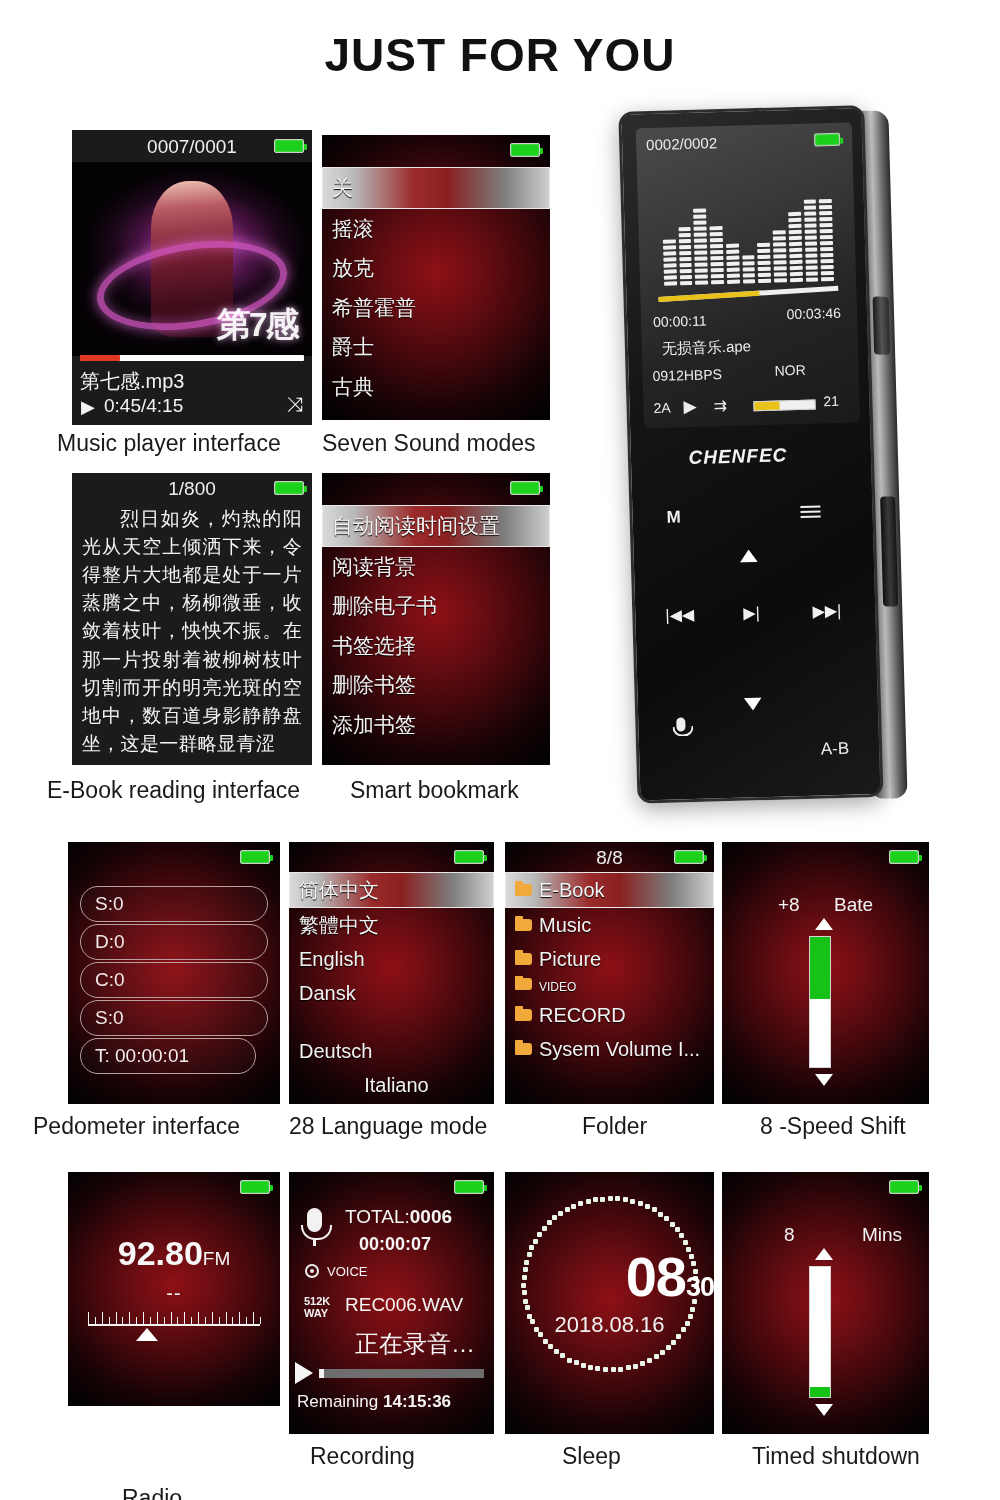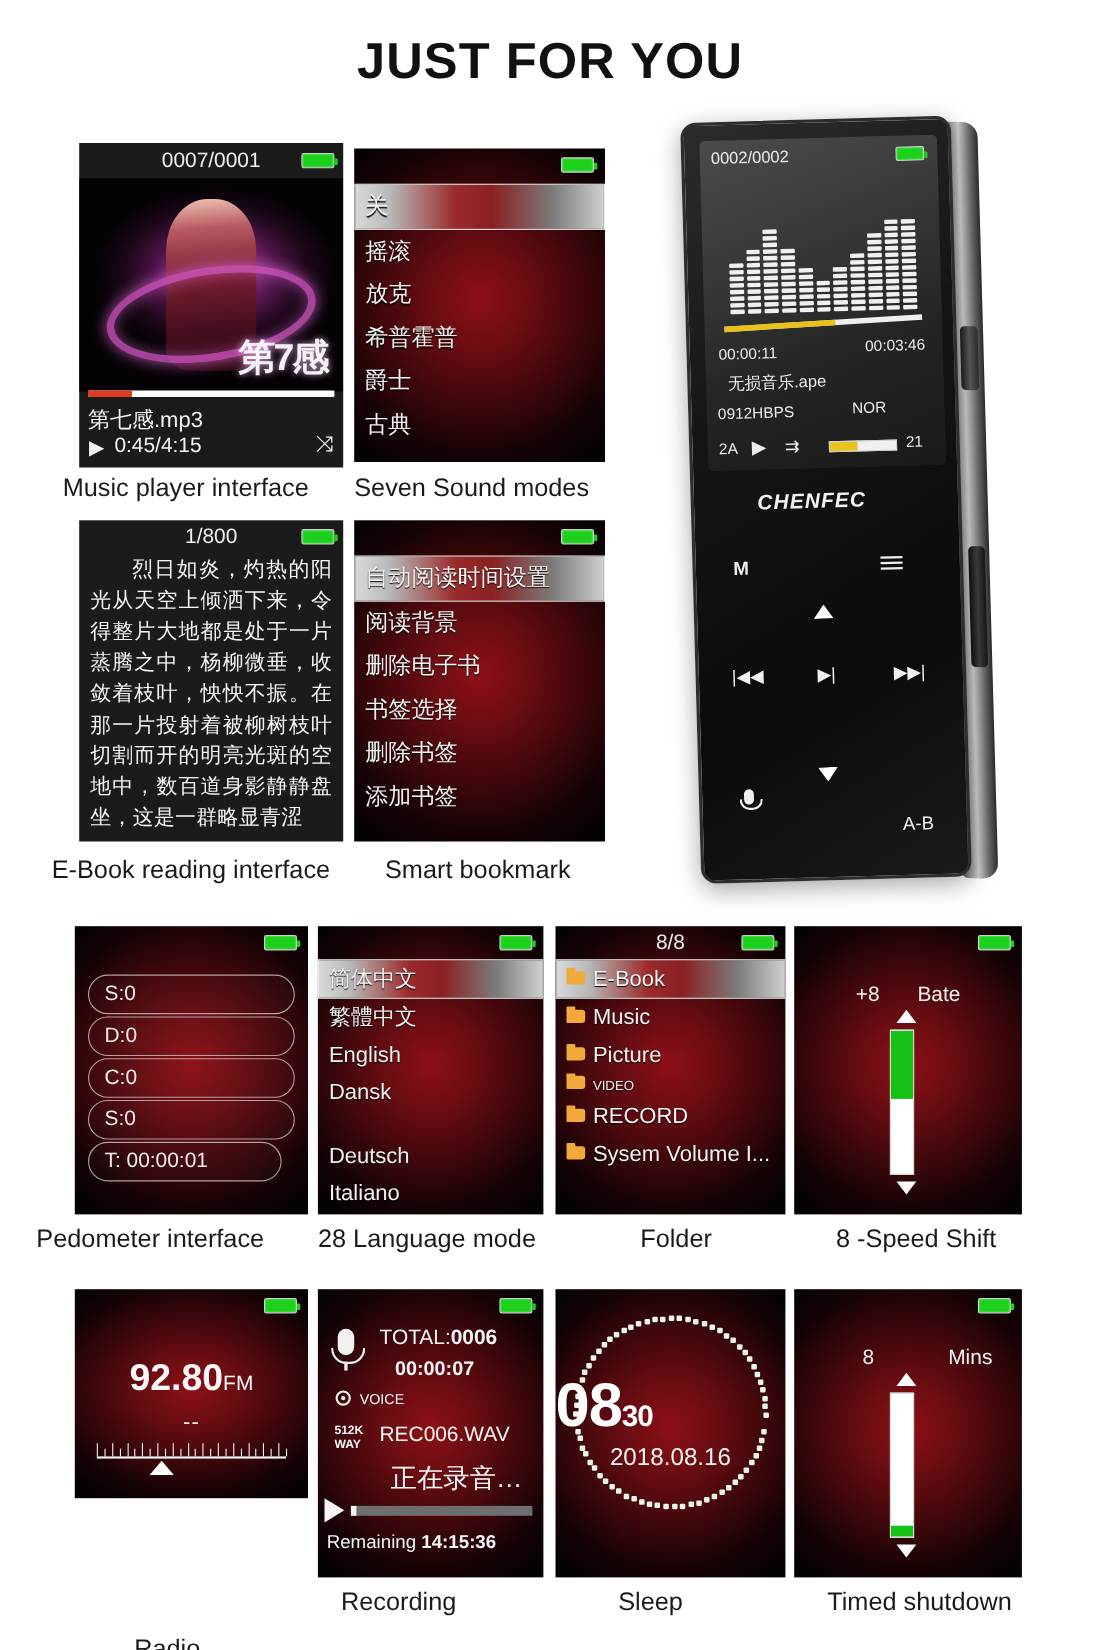--- a/index.html
+++ b/index.html
@@ -693,21 +693,21 @@
   <div class="cap" style="left:33px; top:1113px;">Pedometer interface</div>
 
   <div class="screen scr-red" style="left:289px; top:842px; width:205px; height:262px;">
     <div class="battery" style="right:10px; top:8px;"></div>
     <div class="menu-list" style="top:30px;">
       <div class="menu-item sel" style="font-size:20px; padding-top:2px; padding-bottom:2px;">简体中文</div>
       <div class="menu-item" style="font-size:20px; padding-top:2px; padding-bottom:2px;">繁體中文</div>
       <div class="menu-item" style="font-size:20px; padding-top:2px; padding-bottom:2px;">English</div>
       <div class="menu-item" style="font-size:20px; padding-top:2px; padding-bottom:2px;">Dansk</div>
       <div class="menu-item" style="font-size:20px; padding-top:2px; padding-bottom:2px;margin-top:24px;">Deutsch</div>
-      <div class="menu-item" style="font-size:20px; padding-top:2px; padding-bottom:2px;">Italiano</div>
+      <div class="menu-item" style="font-size:20px; padding-top:2px; padding-bottom:2px;text-align:center;">Italiano</div>
     </div>
   </div>
   <div class="cap" style="left:289px; top:1113px;">28 Language mode</div>
 
   <div class="screen scr-red" style="left:505px; top:842px; width:209px; height:262px;">
     <div class="hdr-count" style="top:5px;">8/8</div>
     <div class="battery" style="right:10px; top:8px;"></div>
     <div class="menu-list" style="top:30px;">
       <div class="menu-item sel" style="font-size:20px; padding-top:2px; padding-bottom:2px;">
         <span class="folder-ico"></span><span>E-Book</span>
@@ -736,21 +736,21 @@
     <div class="slider-label" style="left:56px; top:52px;">+8</div>
     <div class="slider-label" style="left:112px; top:52px;">Bate</div>
     <div class="tri-up" style="left:93px; top:76px;"></div>
     <div class="vbar" style="left:87px; top:94px; width:22px; height:132px; display:flex; flex-direction:column;">
       <i style="height:48%"></i>
     </div>
     <div class="tri-dn" style="left:93px; top:232px;"></div>
   </div>
   <div class="cap" style="left:760px; top:1113px;">8 -Speed Shift</div>
 
-  <div class="screen scr-red" style="left:68px; top:1172px; width:212px; height:190px;">
+  <div class="screen scr-red" style="left:68px; top:1172px; width:212px; height:234px;">
     <div class="battery" style="right:10px; top:8px;"></div>
     <div class="fm-freq" style="left:0; right:0; top:62px; text-align:center;">
       <span>92.80</span><span class="fm-unit">FM</span>
     </div>
     <div class="fm-dash" style="left:0; right:0; top:110px; text-align:center;">--</div>
     <div class="fm-scale" style="left:20px; right:20px; top:140px;">
       <i style="left:0%;height:12px"></i>
         <i style="left:4%;height:7px"></i>
         <i style="left:8%;height:12px"></i>
         <i style="left:12%;height:7px"></i>
@@ -873,21 +873,21 @@
         <i style="left:2.9px; top:87.1px"></i>
         <i style="left:4.3px; top:71.8px"></i>
       <i style="left:8.0px; top:56.9px"></i>
         <i style="left:14.4px; top:43.0px"></i>
         <i style="left:23.1px; top:30.4px"></i>
       <i style="left:33.9px; top:19.6px"></i>
         <i style="left:46.1px; top:11.2px"></i>
         <i style="left:59.8px; top:5.2px"></i>
       <i style="left:74.2px; top:1.7px"></i>
     </div>
-    <div class="sleep-time" style="left:0; right:0; top:72px; text-align:left;">
+    <div class="sleep-time" style="left:0; right:0; top:72px; text-align:right;">
       <span>08</span><span class="sleep-min">30</span>
     </div>
     <div class="sleep-date" style="left:0; right:0; top:140px; text-align:center;">2018.08.16</div>
   </div>
   <div class="cap" style="left:562px; top:1443px;">Sleep</div>
 
   <div class="screen scr-red" style="left:722px; top:1172px; width:207px; height:262px;">
     <div class="battery" style="right:10px; top:8px;"></div>
     <div class="slider-label" style="left:62px; top:52px;">8</div>
     <div class="slider-label" style="left:140px; top:52px;">Mins</div>

